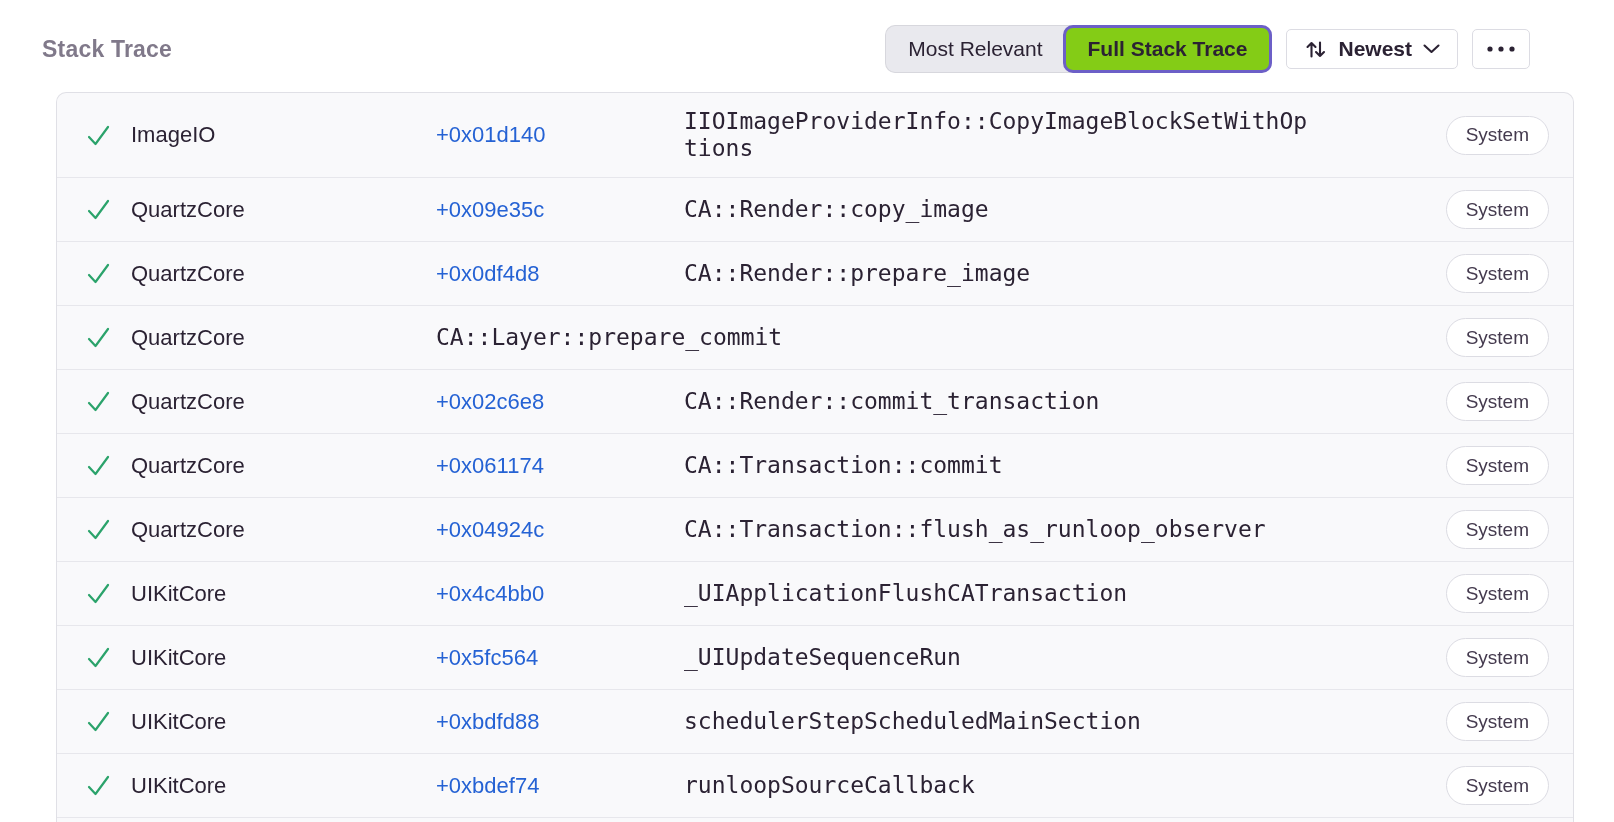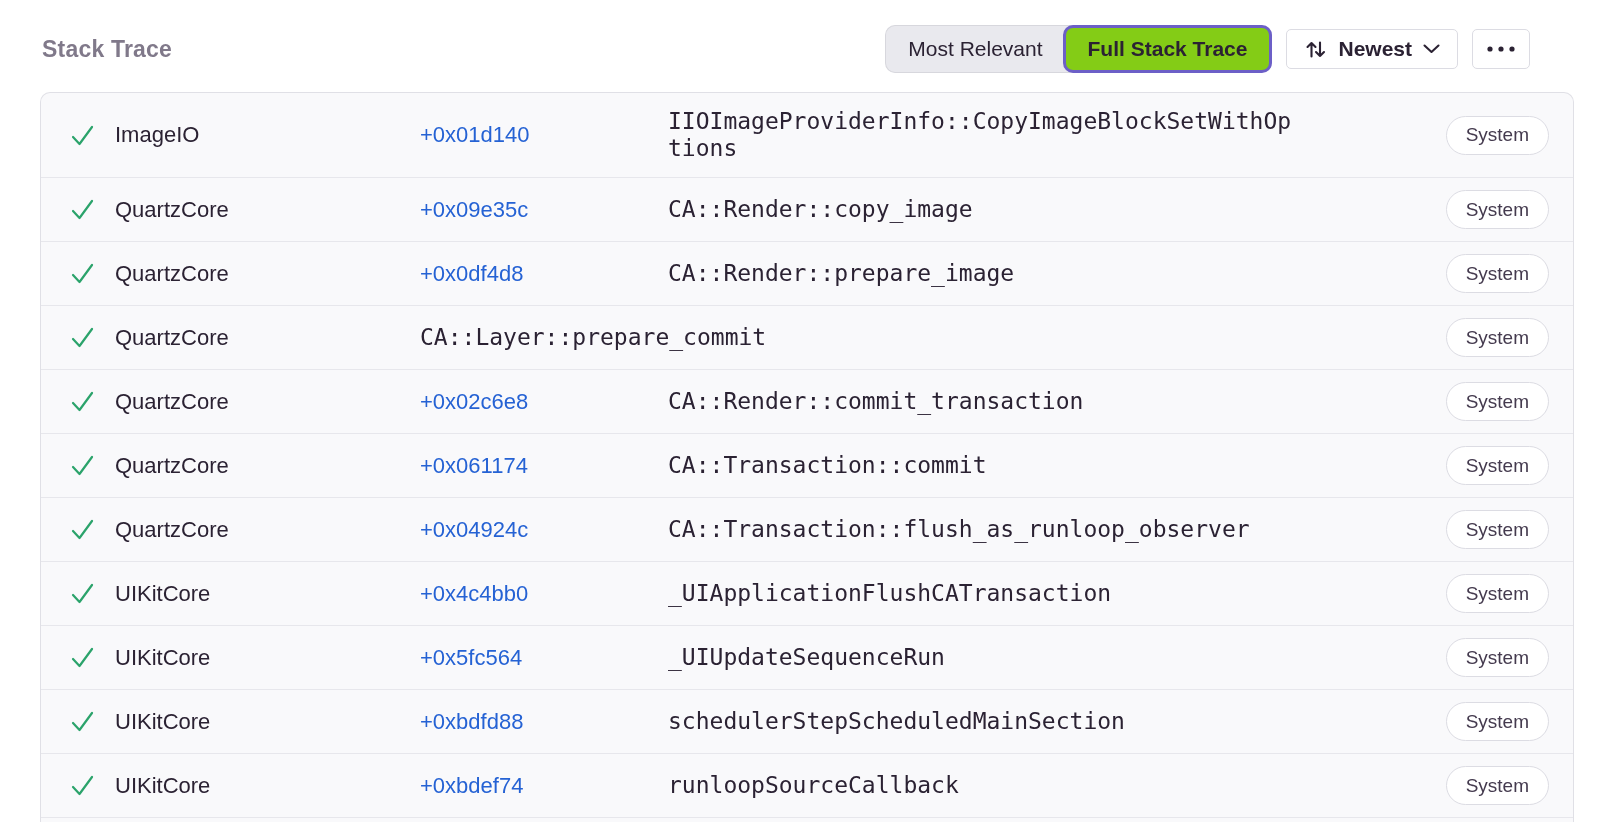--- a/index.html
+++ b/index.html
@@ -31,21 +31,21 @@
   }
   .btn {
     background:#ffffff; border:1px solid #dcdce3; border-radius:5px;
     height:40px; display:flex; align-items:center; gap:11px;
     padding:0 17px; font-size:21px; font-weight:700; color:#2b2233; cursor:pointer;
   }
   .more-btn { width:58px; justify-content:center; padding:0; }
   .icon { display:flex; align-items:center; }
   
   .trace-table {
-    margin:19px 40px 0 40px; height:730px;
+    margin:19px 40px 0 56px; height:730px;
     background:#f9f9fb; border:1px solid #e0e0e6; border-bottom:none;
     border-radius:10px 10px 0 0; overflow:hidden;
   }
   .frame-row {
     display:flex; align-items:center;
     min-height:64px; padding:0 24px 0 27px;
     border-bottom:1px solid #e7e7ec; cursor:pointer;
   }
   .frame-row:first-child { min-height:85px; }
   .cell-check { width:47px; flex:none; display:flex; align-items:center; }

